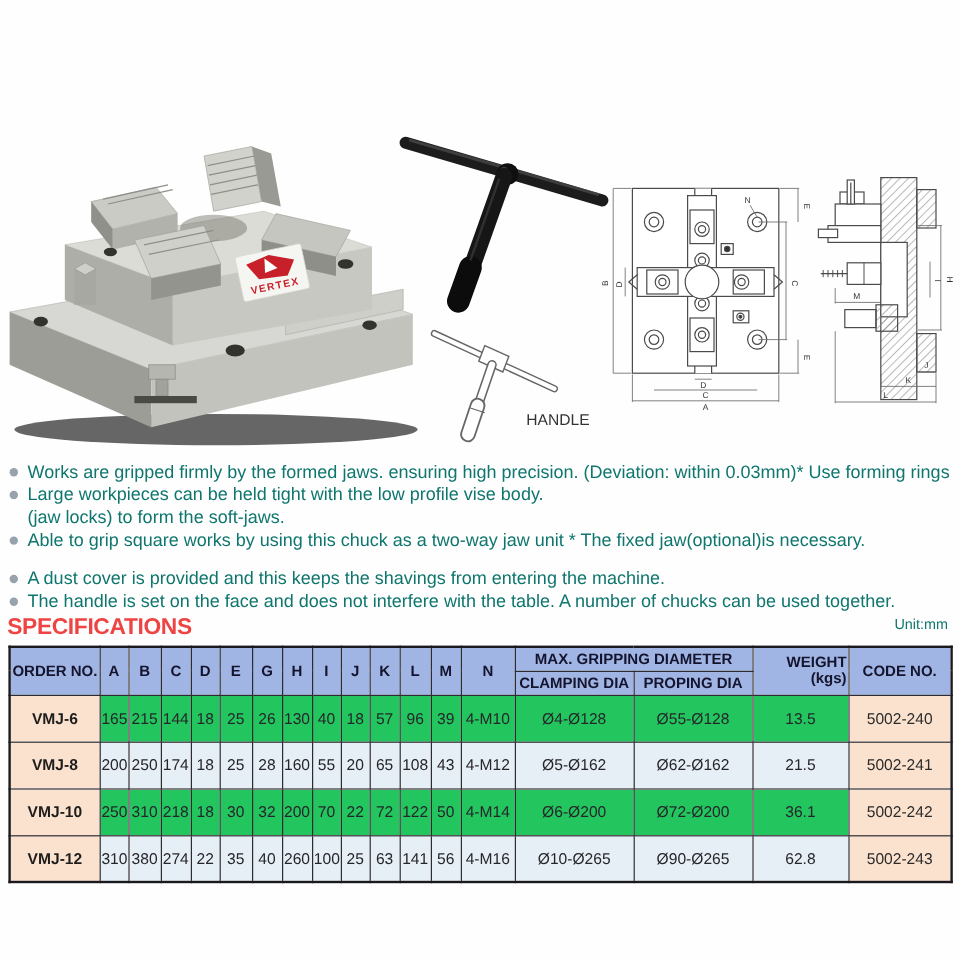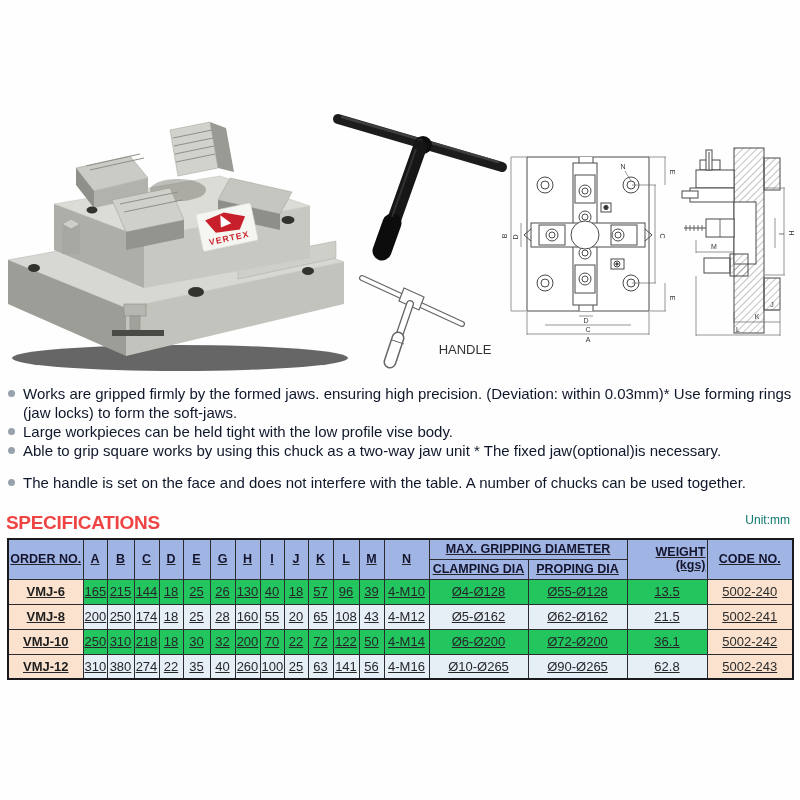--- a/index.html
+++ b/index.html
@@ -4,36 +4,36 @@
 <style>
   html,body{margin:0;padding:0;background:#ffffff;}
   #page{position:relative;width:800px;height:800px;background:#fefefe;overflow:hidden;
         font-family:"Liberation Sans", sans-serif;color:#222;}
 
   
   .imgwrap{position:absolute;}
 
   
   #features{position:absolute;left:6px;top:384px;width:788px;}
-  .feat{display:flex;align-items:flex-start;line-height:19px;font-size:15px;color:#0f172a;}
+  .feat{display:flex;align-items:flex-start;line-height:19px;font-size:15px;color:#0f766e;}
   .bullet{flex:0 0 7px;width:7px;height:7px;border-radius:50%;background:#98a2ac;margin:6px 8px 0 2px;}
   .bullet.ghost{background:transparent;}
 
   
   #spec-heading{position:absolute;left:6px;top:512px;font-size:19px;font-weight:bold;color:#ef4444;letter-spacing:-0.3px;}
   #unit-label{position:absolute;right:10px;top:513px;font-size:12px;color:#0f766e;}
 
   #spec-table{position:absolute;left:7px;top:538px;width:786px;border-collapse:collapse;table-layout:fixed;
               font-size:13px;color:#26262a;}
   #spec-table th,#spec-table td{border:1px solid #2b2b30;text-align:center;vertical-align:middle;
               padding:0 1px;overflow:hidden;}
-  #spec-table{border:2px solid #1a1a1e;text-decoration:underline;}
+  #spec-table{border:2px solid #1a1a1e;}
   #spec-table thead th{background:#a0b5e3;color:#14142e;font-weight:bold;font-size:12.5px;line-height:13px;}
   #spec-table thead tr{height:20px;}
-  #spec-table tbody tr{height:25px;}
+  #spec-table tbody tr{height:39px;}
   td.order{background:#fbe2ce;font-weight:bold;color:#1d1d1d;}
   td.code{background:#fbe2ce;color:#2b2b2b;}
   tr.alt td:not(.order):not(.code){background:#e7eff6;}
   tr.plain td:not(.order):not(.code){background:#22c55e;}
   .wsub{display:block;font-size:12.5px;text-align:right;}
 
   
   .dimtext{font-size:7px;fill:#333;font-family:"Liberation Sans",sans-serif;}
 </style>
 </head>
@@ -249,33 +249,37 @@
       <text class="dimtext" x="62" y="202" text-anchor="middle">L</text>
     </svg>
   </div>
 
   <div id="features">
     <div class="feat">
       <span class="bullet"></span>
       <span>Works are gripped firmly by the formed jaws. ensuring high precision. (Deviation: within 0.03mm)* Use forming rings</span>
     </div>
     <div class="feat">
+      <span class="bullet"></span>
+      <span>Large workpieces can be held tight with the low profile vise body.</span>
+    </div>
+    <div class="feat">
       <span class="bullet ghost"></span>
       <span>(jaw locks) to form the soft-jaws.</span>
     </div>
     <div class="feat">
       <span class="bullet"></span>
-      <span>Large workpieces can be held tight with the low profile vise body.</span>
+      <span>Able to grip square works by using this chuck as a two-way jaw unit * The fixed jaw(optional)is necessary.</span>
+    </div>
+    <div class="feat">
+      <span class="bullet ghost"></span>
     </div>
     <div class="feat">
       <span class="bullet"></span>
-      <span>Able to grip square works by using this chuck as a two-way jaw unit * The fixed jaw(optional)is necessary.</span>
-    </div>
-    <div class="feat">
-      <span class="bullet ghost"></span>
+      <span>A dust cover is provided and this keeps the shavings from entering the machine.</span>
     </div>
     <div class="feat">
       <span class="bullet"></span>
       <span>The handle is set on the face and does not interfere with the table. A number of chucks can be used together.</span>
     </div>
   </div>
 
   <div id="spec-heading">SPECIFICATIONS</div>
   <div id="unit-label">Unit:mm</div>
 

